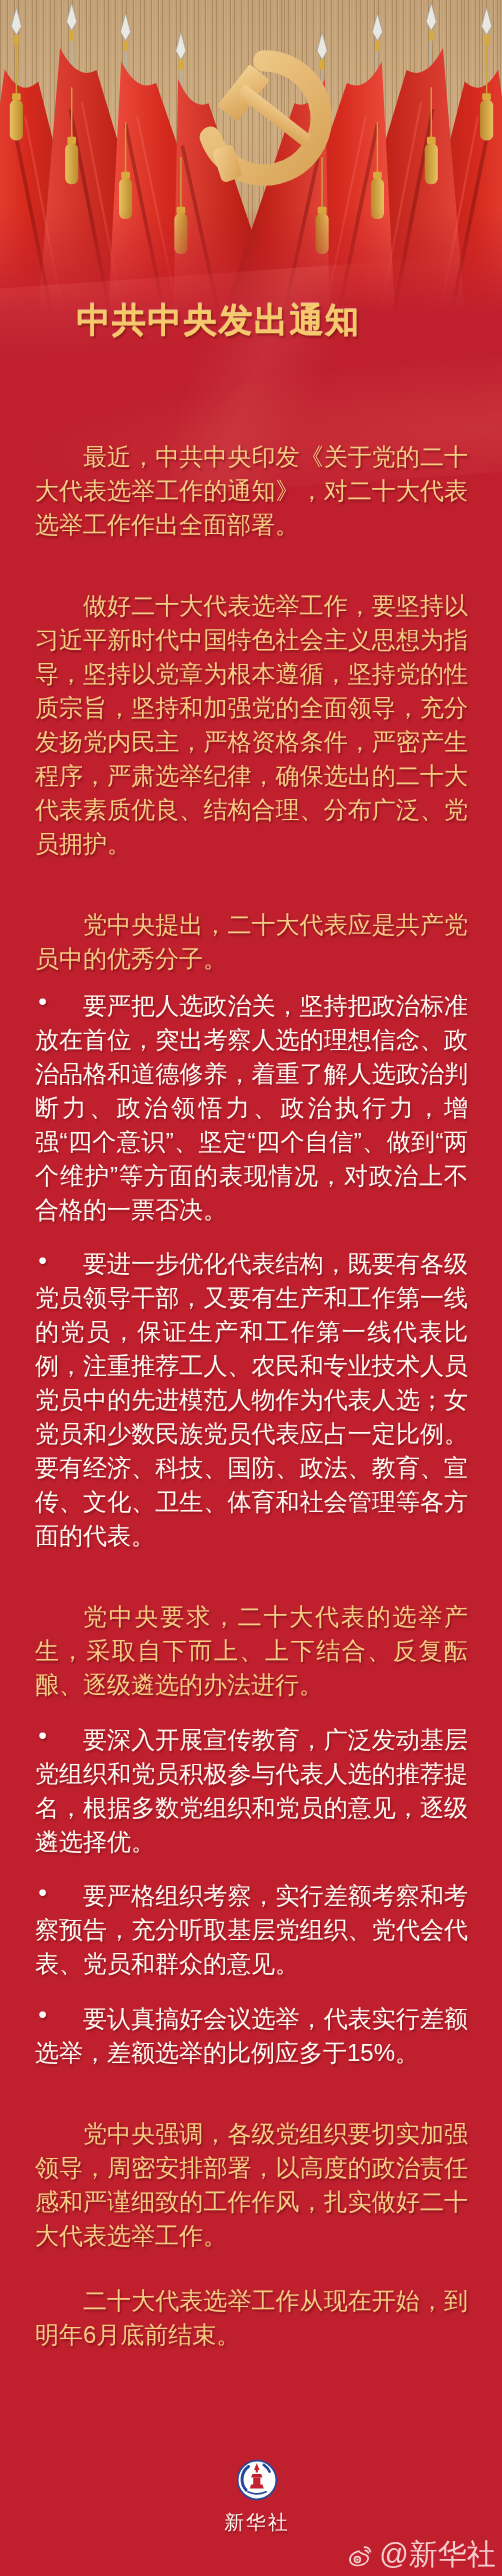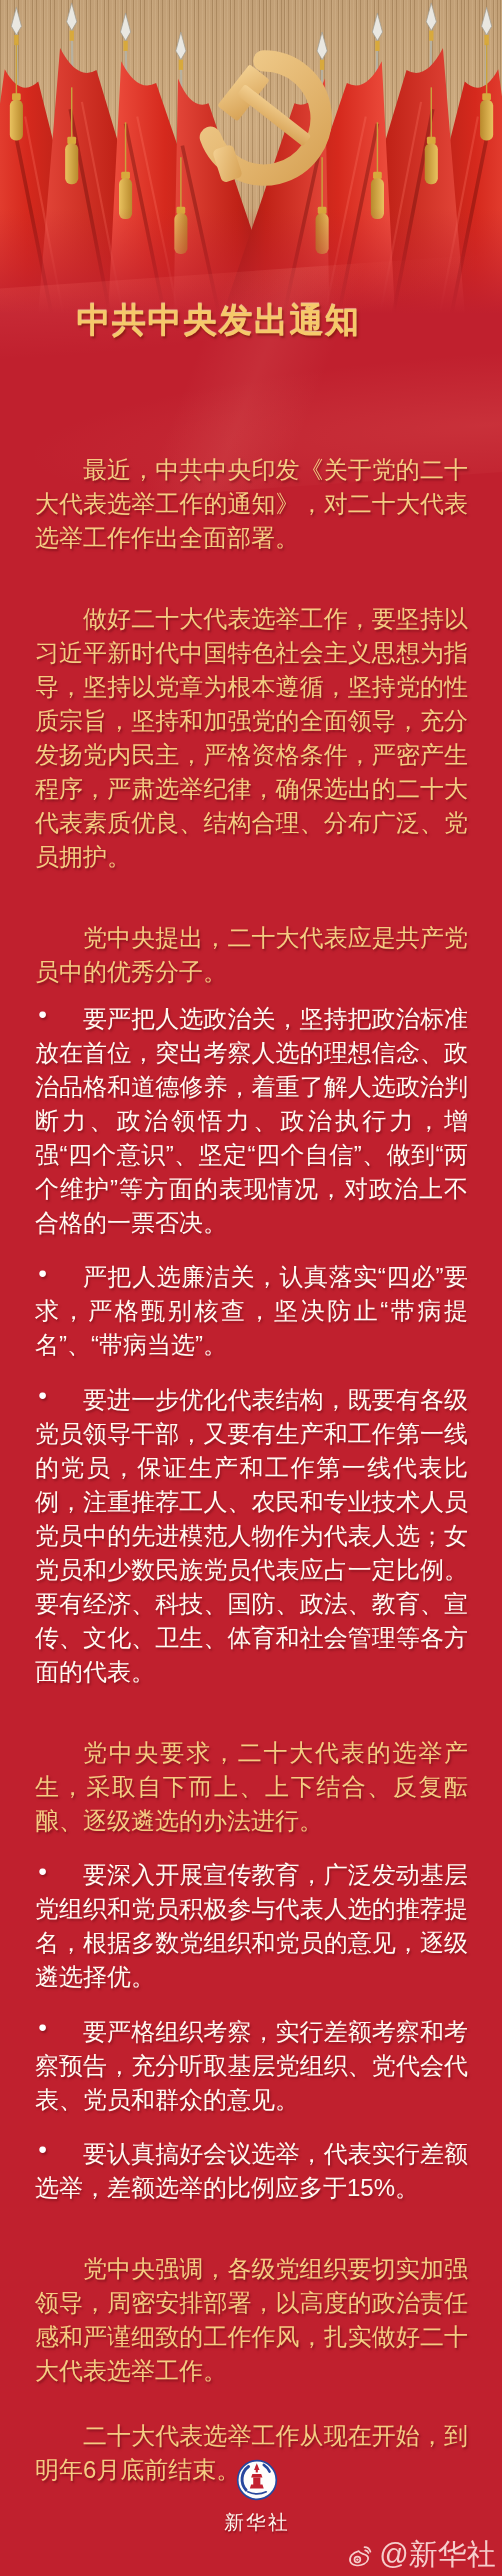--- a/index.html
+++ b/index.html
@@ -35,21 +35,21 @@
   .headline{
     position:absolute;top:293px;left:0;width:437px;
     text-align:center;font-weight:bold;font-size:34px;line-height:54px;
     letter-spacing:1.5px;
     color:#f6c96a;
     text-shadow:0 -0.7px 0.7px rgba(255,243,190,.75), 1.5px 2.2px 2.2px rgba(100,20,0,.55);
   }
 
   
   .content{
-    position:absolute;top:453px;left:35px;width:433px;
+    position:absolute;top:440px;left:35px;width:433px;
   }
   .para{
     position:relative;margin:20.4px 0 0 0;
     font-size:24px;line-height:34px;text-indent:2em;
     text-align:justify;
   }
   .para.gold{color:#f4cc82;text-shadow:1.5px 2.2px 2.2px rgba(92,6,16,.55);}
   .para.bullet{color:#fffaf2;text-shadow:1.5px 2.2px 2.2px rgba(92,6,16,.45);}
   .para.bullet::before{
     content:"●";position:absolute;left:2.9px;top:4.4px;
@@ -170,21 +170,20 @@
 
   <div class="headline">
     <div>中共中央发出通知</div>
   </div>
 
   <div class="content">
       <p class="para gold gap-first">最近，中共中央印发《关于党的二十大代表选举工作的通知》，对二十大代表选举工作作出全面部署。</p>
       <p class="para gold gap-major">做好二十大代表选举工作，要坚持以习近平新时代中国特色社会主义思想为指导，坚持以党章为根本遵循，坚持党的性质宗旨，坚持和加强党的全面领导，充分发扬党内民主，严格资格条件，严密产生程序，严肃选举纪律，确保选出的二十大代表素质优良、结构合理、分布广泛、党员拥护。</p>
       <p class="para gold gap-major">党中央提出，二十大代表应是共产党员中的优秀分子。</p>
       <p class="para bullet gap-tight">要严把人选政治关，坚持把政治标准放在首位，突出考察人选的理想信念、政治品格和道德修养，着重了解人选政治判断力、政治领悟力、政治执行力，增强“四个意识”、坚定“四个自信”、做到“两个维护”等方面的表现情况，对政治上不合格的一票否决。</p>
-      <p class="para bullet">严把人选廉洁关，认真落实“四必”要求，严格甄别核查，坚决防止“带病提名”、“带病当选”。</p>
       <p class="para bullet">要进一步优化代表结构，既要有各级党员领导干部，又要有生产和工作第一线的党员，保证生产和工作第一线代表比例，注重推荐工人、农民和专业技术人员党员中的先进模范人物作为代表人选；女党员和少数民族党员代表应占一定比例。要有经济、科技、国防、政法、教育、宣传、文化、卫生、体育和社会管理等各方面的代表。</p>
       <p class="para gold gap-major">党中央要求，二十大代表的选举产生，采取自下而上、上下结合、反复酝酿、逐级遴选的办法进行。</p>
       <p class="para bullet">要深入开展宣传教育，广泛发动基层党组织和党员积极参与代表人选的推荐提名，根据多数党组织和党员的意见，逐级遴选择优。</p>
       <p class="para bullet">要严格组织考察，实行差额考察和考察预告，充分听取基层党组织、党代会代表、党员和群众的意见。</p>
       <p class="para bullet">要认真搞好会议选举，代表实行差额选举，差额选举的比例应多于15%。</p>
       <p class="para gold gap-major">党中央强调，各级党组织要切实加强领导，周密安排部署，以高度的政治责任感和严谨细致的工作作风，扎实做好二十大代表选举工作。</p>
       <p class="para gold gap-med">二十大代表选举工作从现在开始，到明年6月底前结束。</p>
     </div>
 
   <div class="agency">

